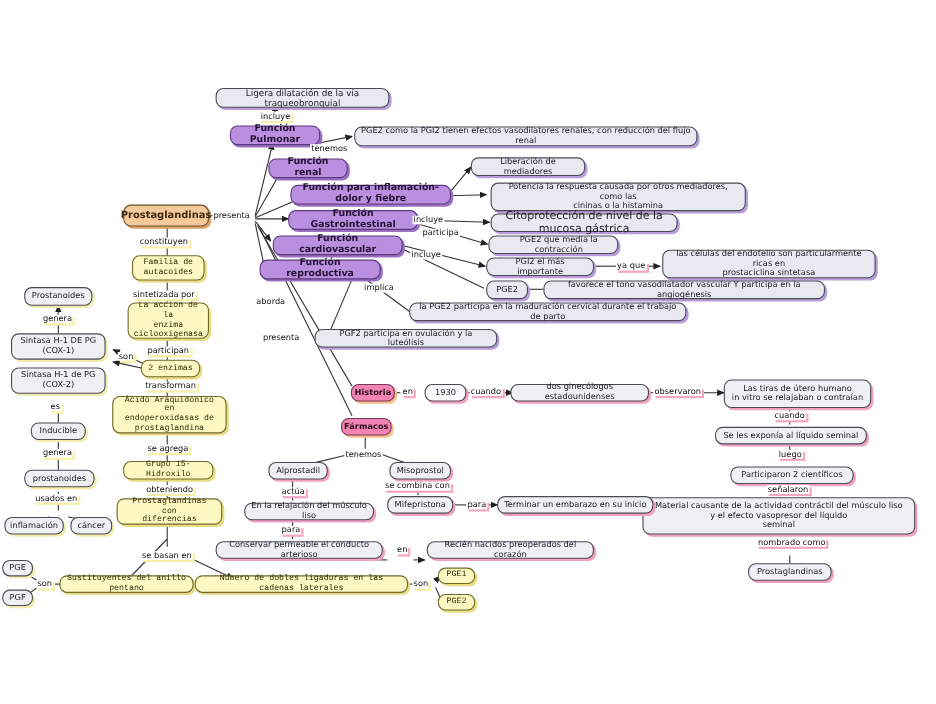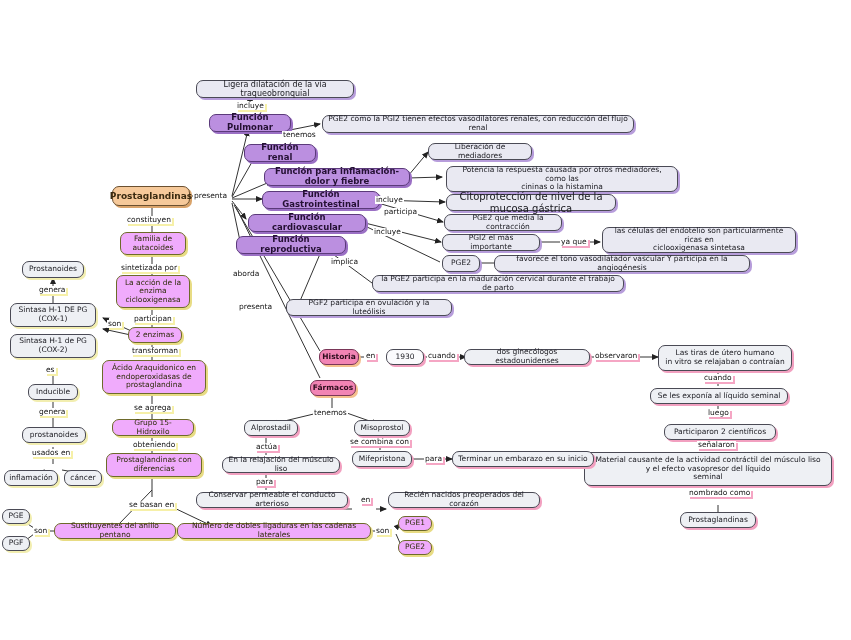--- a/index.html
+++ b/index.html
@@ -51,24 +51,25 @@
     font-weight: bold;
     box-shadow: 2px 2px 0 #9a6fc4;
   }
   .n-lavender {
     background: #e9e9f2;
     border-color: #4a4a55;
     color: #1a1a20;
     box-shadow: 2px 2px 0 #b79ddb;
   }
   .n-yellow {
-    background: #f0abfc;
+    background: #fef9c3;
     border-color: #6d6a2a;
     color: #2d2b08;
     box-shadow: 2px 2px 0 #e8dc84;
+    font-family: Liberation Mono, monospace;
   }
   .n-cream {
     background: #eef0f4;
     border-color: #4a4a55;
     color: #1a1a20;
     box-shadow: 2px 2px 0 #f2eeb0;
   }
   .n-pink {
     background: #f284b4;
     border-color: #7a3658;
@@ -230,21 +231,21 @@
   <div class="node n-lavender" style="left:446px;top:166px;width:232px;height:26px;font-size:7.5px;">Potencia la respuesta causada por otros mediadores, como las
 cininas o la histamina</div>
 
   <div class="node n-lavender" style="left:446px;top:194px;width:170px;height:17px;font-size:10px;">Citoprotección de nivel de la mucosa gástrica</div>
 
   <div class="node n-lavender" style="left:444px;top:214px;width:118px;height:17px;font-size:7.5px;padding-left:15px;">PGE2 que media la contracción</div>
 
   <div class="node n-lavender" style="left:442px;top:234px;width:98px;height:17px;font-size:7.5px;">PGI2 el más importante</div>
 
   <div class="node n-lavender" style="left:602px;top:227px;width:194px;height:26px;font-size:7.5px;">las células del endotelio son particularmente ricas en
-ciclooxigenasa sintetasa</div>
+prostaciclina sintetasa</div>
 
   <div class="node n-lavender" style="left:442px;top:255px;width:38px;height:17px;font-size:7.5px;">PGE2</div>
 
   <div class="node n-lavender" style="left:494px;top:255px;width:256px;height:17px;font-size:7.5px;">favorece el tono vasodilatador vascular Y participa en la angiogénesis</div>
 
   <div class="node n-lavender" style="left:372px;top:275px;width:252px;height:17px;font-size:7.5px;">la PGE2 participa en la maduración cervical durante el trabajo de parto</div>
 
   <div class="node n-lavender" style="left:286px;top:299px;width:166px;height:17px;font-size:7.5px;">PGF2 participa en ovulación y la luteólisis</div>
 
   <div class="node n-yellow" style="left:120px;top:232px;width:66px;height:23px;font-size:7.5px;">Familia de

